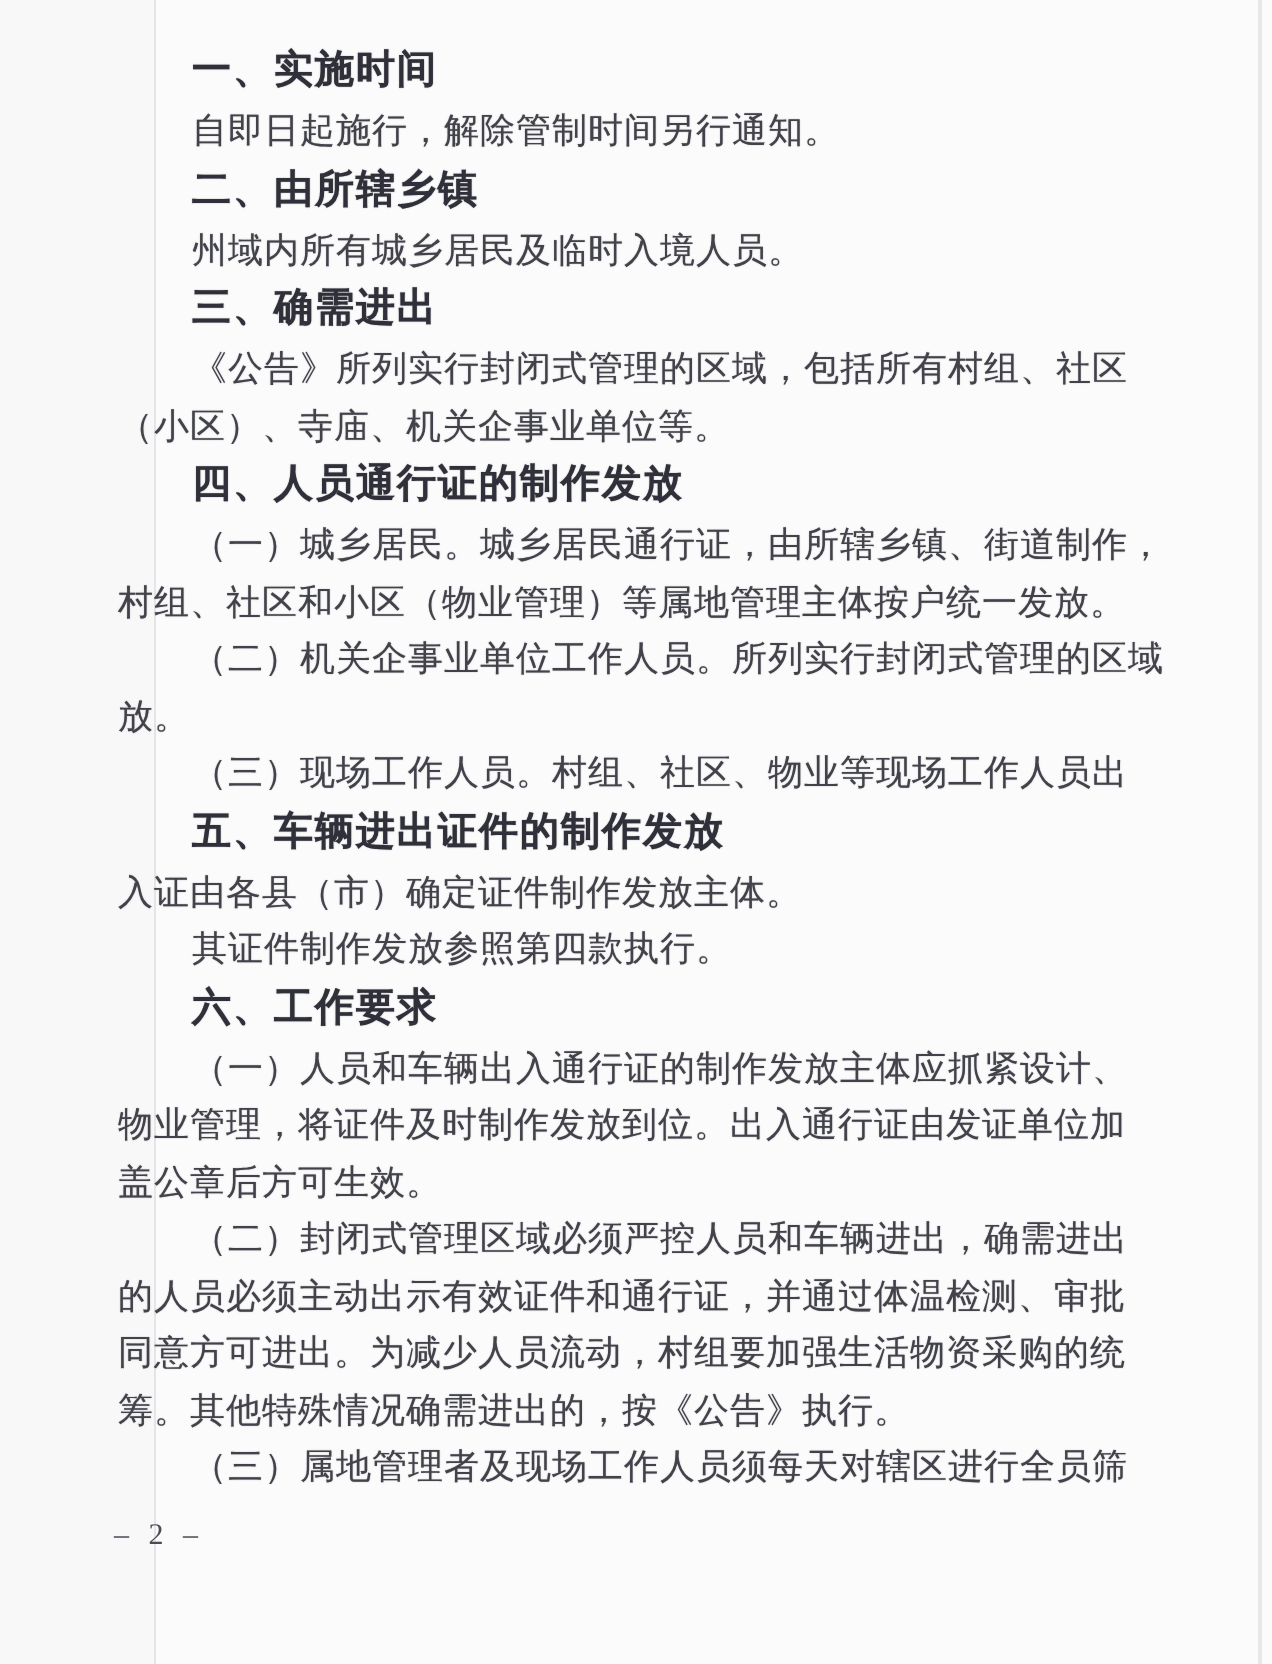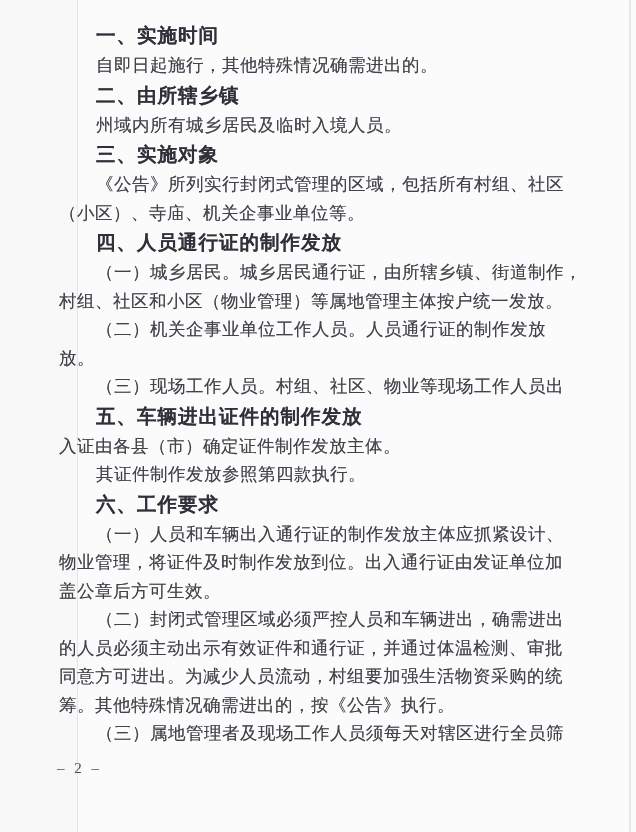--- a/index.html
+++ b/index.html
@@ -74,30 +74,30 @@
 </head>
 <body>
 
 <div class="page">
   <div class="left-shade"></div>
   <div class="crease-line"></div>
   <div class="right-edge-line"></div>
 
   <div class="content">
       <div class="doc-line heading indent">一、实施时间</div>
-      <div class="doc-line  indent">自即日起施行，其他特殊情况确需进出的。</div>
+      <div class="doc-line  indent">自即日起施行，解除管制时间另行通知。</div>
       <div class="doc-line heading indent">二、由所辖乡镇</div>
       <div class="doc-line  indent">州域内所有城乡居民及临时入境人员。</div>
-      <div class="doc-line heading indent">三、实施对象</div>
+      <div class="doc-line heading indent">三、确需进出</div>
       <div class="doc-line  indent">《公告》所列实行封闭式管理的区域，包括所有村组、社区</div>
       <div class="doc-line ">（小区）、寺庙、机关企事业单位等。</div>
       <div class="doc-line heading indent">四、人员通行证的制作发放</div>
       <div class="doc-line  indent">（一）城乡居民。城乡居民通行证，由所辖乡镇、街道制作，</div>
       <div class="doc-line ">村组、社区和小区（物业管理）等属地管理主体按户统一发放。</div>
-      <div class="doc-line  indent">（二）机关企事业单位工作人员。人员通行证的制作发放</div>
+      <div class="doc-line  indent">（二）机关企事业单位工作人员。所列实行封闭式管理的区域</div>
       <div class="doc-line ">放。</div>
       <div class="doc-line  indent">（三）现场工作人员。村组、社区、物业等现场工作人员出</div>
       <div class="doc-line heading indent">五、车辆进出证件的制作发放</div>
       <div class="doc-line ">入证由各县（市）确定证件制作发放主体。</div>
       <div class="doc-line  indent">其证件制作发放参照第四款执行。</div>
       <div class="doc-line heading indent">六、工作要求</div>
       <div class="doc-line  indent">（一）人员和车辆出入通行证的制作发放主体应抓紧设计、</div>
       <div class="doc-line ">物业管理，将证件及时制作发放到位。出入通行证由发证单位加</div>
       <div class="doc-line ">盖公章后方可生效。</div>
       <div class="doc-line  indent">（二）封闭式管理区域必须严控人员和车辆进出，确需进出</div>

